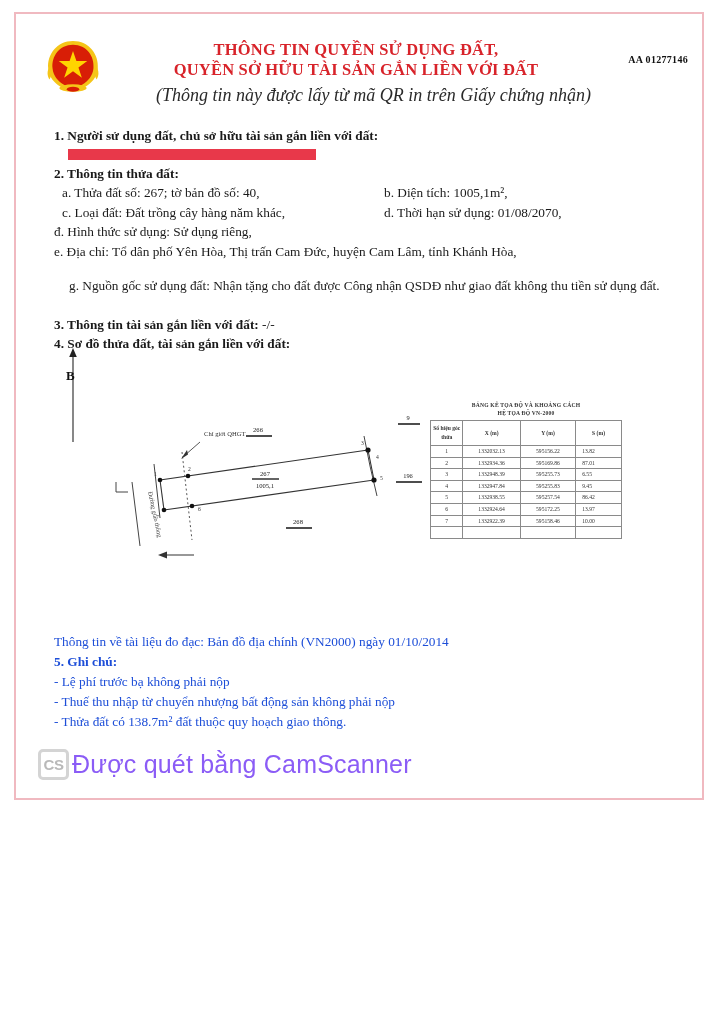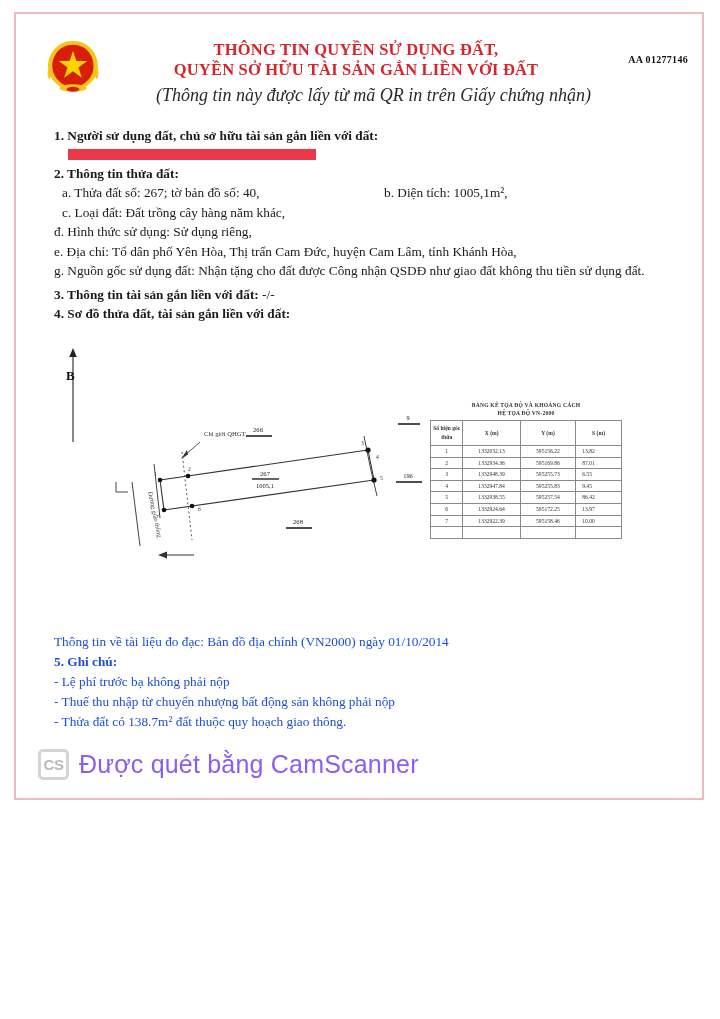--- a/index.html
+++ b/index.html
@@ -89,21 +89,21 @@
     font-size: 13.3px;
     margin: 0;
     padding: 0;
   }
   .line {
     margin: 0;
     padding: 0;
     white-space: nowrap;
   }
   .line-wrap {
-    margin: 0;
+    margin: 15px;
     padding: 0;
   }
   .two-col {
     position: relative;
     height: 19.5px;
     margin-left: 8px;
   }
   .col-a {
     position: absolute;
     left: 0;
@@ -184,21 +184,21 @@
     line-height: 20px;
   }
 
   
   #watermark {
     position: absolute;
     left: 22px;
     bottom: 18px;
     display: flex;
     align-items: center;
-    gap: 10px;
+    gap: 3px;
   }
   #cs-logo {
     width: 31px;
     height: 31px;
     border: 3px solid #d4d4d4;
     border-radius: 5px;
     display: flex;
     align-items: center;
     justify-content: center;
     font-family: "Liberation Sans", sans-serif;
@@ -250,20 +250,21 @@
 
     <div class="sec-head">2. Thông tin thửa đất:</div>
 
     <div class="two-col">
       <span class="col-a">a. Thửa đất số: 267; tờ bản đồ số: 40,</span>
       <span class="col-b">b. Diện tích: 1005,1m²,</span>
     </div>
 
     <div class="two-col">
       <span class="col-a">c. Loại đất: Đất trồng cây hàng năm khác,</span>
+      <span class="col-b">d. Thời hạn sử dụng: 01/08/2070,</span>
     </div>
 
     <div class="line">đ. Hình thức sử dụng: Sử dụng riêng,</div>
     <div class="line">e. Địa chỉ: Tổ dân phố Yên Hòa, Thị trấn Cam Đức, huyện Cam Lâm, tỉnh Khánh Hòa,</div>
     <div class="line-wrap">g. Nguồn gốc sử dụng đất: Nhận tặng cho đất được Công nhận QSDĐ như giao đất không thu tiền sử dụng đất.</div>
 
     <div class="gap-sm"></div>
 
     <div class="sec-head">
       <span>3. Thông tin tài sản gắn liền với đất:</span>

